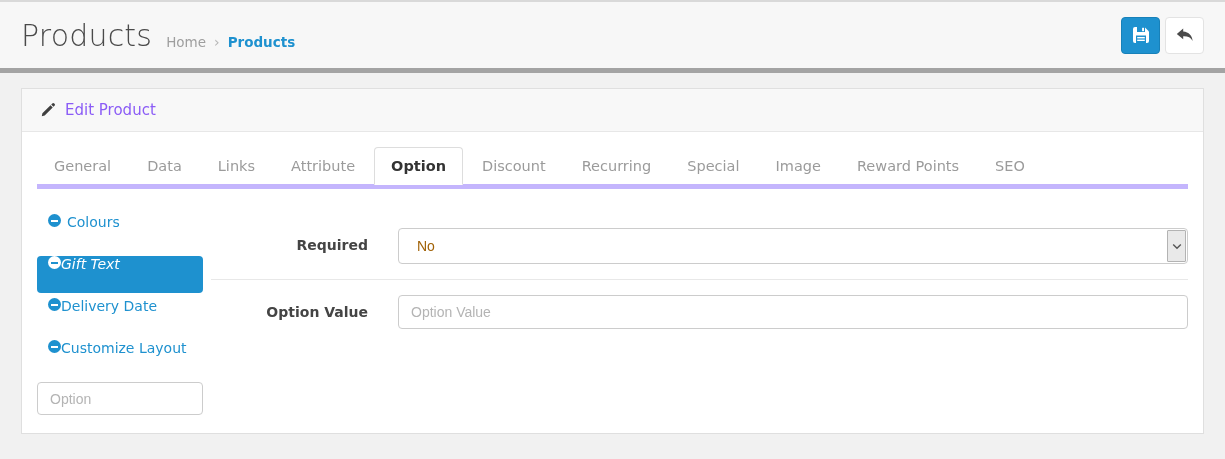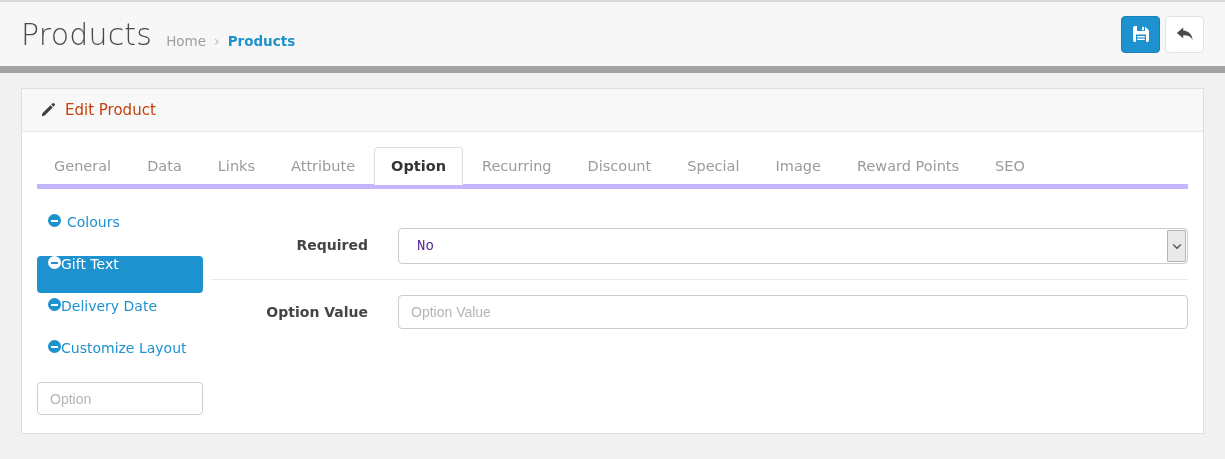--- a/index.html
+++ b/index.html
@@ -9,21 +9,21 @@
     width:1225px; height:459px; overflow:hidden;
     background:#f1f1f1;
     font-family:"DejaVu Sans","Liberation Sans",sans-serif;
     color:#444;
   }
 
   
   .page-header {
     background:#f7f7f7;
     border-top:2px solid #d9d9d9;
-    border-bottom:7px solid #a3a3a3;
+    border-bottom:5px solid #a3a3a3;
     height:73px;
     display:flex; align-items:center;
     padding:0 21px;
   }
   .page-title {
     font-size:30px; font-weight:300; color:#4a4a4a; letter-spacing:.2px;
   }
   .breadcrumb {
     margin-left:14px; margin-top:13px;
     font-size:13.5px; display:flex; align-items:flex-start;
@@ -38,21 +38,21 @@
     cursor:pointer; border:1px solid transparent;
   }
   .btn-primary { background:var(--accent); border-color:#1881b9; }
   .btn-default { background:#fff; border-color:#e3e3e3; }
 
   
   .container { padding:15px 21px; }
   .panel { background:#fff; border:1px solid #dfdfdf; }
   .panel-heading {
     background:#f8f8f8; border-bottom:1px solid #e7e7e7;
-    padding:12px 19px; font-size:15px; color:#c2410c;
+    padding:12px 19px; font-size:15px; color:#8b5cf6;
     display:flex; align-items:center;
   }
   .panel-heading .pencil { margin-right:10px; display:flex; }
   .panel-body { padding:15px 15px 18px; }
 
   
   .nav-tabs {
     display:flex; list-style:none; margin:0; padding:0;
     border-bottom:5px solid #c4b5fd;
   }
@@ -71,21 +71,21 @@
   
   .tab-pane { display:flex; margin-top:25px; align-items:flex-start; }
 
   .option-nav { width:166px; flex:none; }
   .option-pill {
     display:flex; 
     height:37px; padding:0 11px; margin-bottom:5px;
     border-radius:4px; color:var(--accent); font-size:14px;
     cursor:pointer;
   }
-  .option-pill.active { background:var(--accent); color:#fff; }
+  .option-pill.active { background:var(--accent); color:#fff;font-style:italic; }
   .minus-icon {
     width:13px; height:13px; border-radius:50%;
     background:currentColor; position:relative; flex:none;
   }
   .minus-icon::after {
     content:""; position:absolute; left:3px; right:3px; top:5.5px; height:2px;
     background:#fff;
   }
   .option-pill.active .minus-icon::after { background:var(--accent); }
   .minus-icon.gap { margin-right:6px; }
@@ -101,21 +101,21 @@
   .form-row.first { margin-top:14px; }
   .form-label {
     width:157px; flex:none; text-align:right;
     font-weight:bold; font-size:14px; color:#444; padding-top:9px;
   }
   .form-control-wrap { flex:1; margin-left:30px; position:relative; }
   select.form-select {
     width:100%; height:36px;
     -webkit-appearance:none; -moz-appearance:none; appearance:none;
     border:1px solid #ccc; border-radius:4px; background:#fff;
-    padding:0 30px 0 18px; font-size:14px; color:#4c1d95; outline:none;font-family:Liberation Mono, monospace;
+    padding:0 30px 0 18px; font-size:14px; color:#a16207; outline:none;
   }
   .select-arrow-box {
     position:absolute; top:2px; bottom:2px; right:2px; width:19px;
     background:#e9e9e9; border:1px solid #b3b3b3; border-radius:1px;
     display:flex; align-items:center; justify-content:center;
     pointer-events:none;
   }
   .divider { border-top:1px solid #e8e8e8; margin:15px 0; }
   input.form-text {
     width:100%; height:34px; border:1px solid #ccc; border-radius:4px;
@@ -180,24 +180,24 @@
         <li>
             <a>Links</a>
           </li>
         <li>
             <a>Attribute</a>
           </li>
         <li class="active">
             <a>Option</a>
           </li>
         <li>
+            <a>Discount</a>
+          </li>
+        <li>
             <a>Recurring</a>
-          </li>
-        <li>
-            <a>Discount</a>
           </li>
         <li>
             <a>Special</a>
           </li>
         <li>
             <a>Image</a>
           </li>
         <li>
             <a>Reward Points</a>
           </li>

